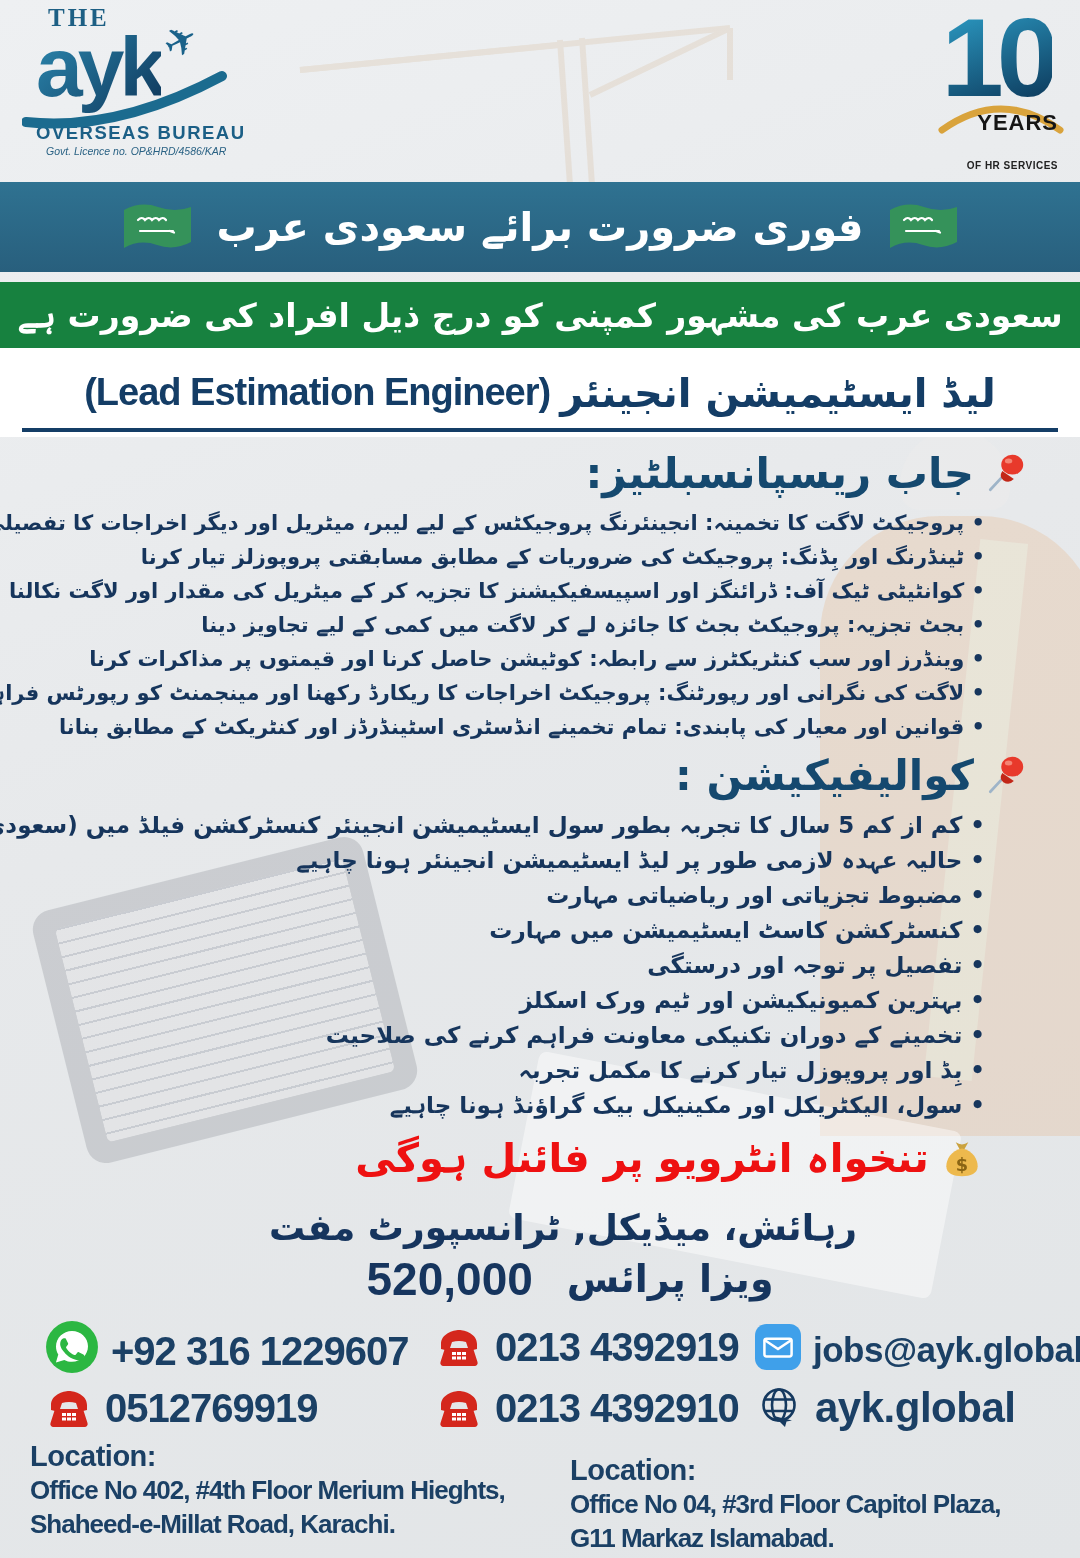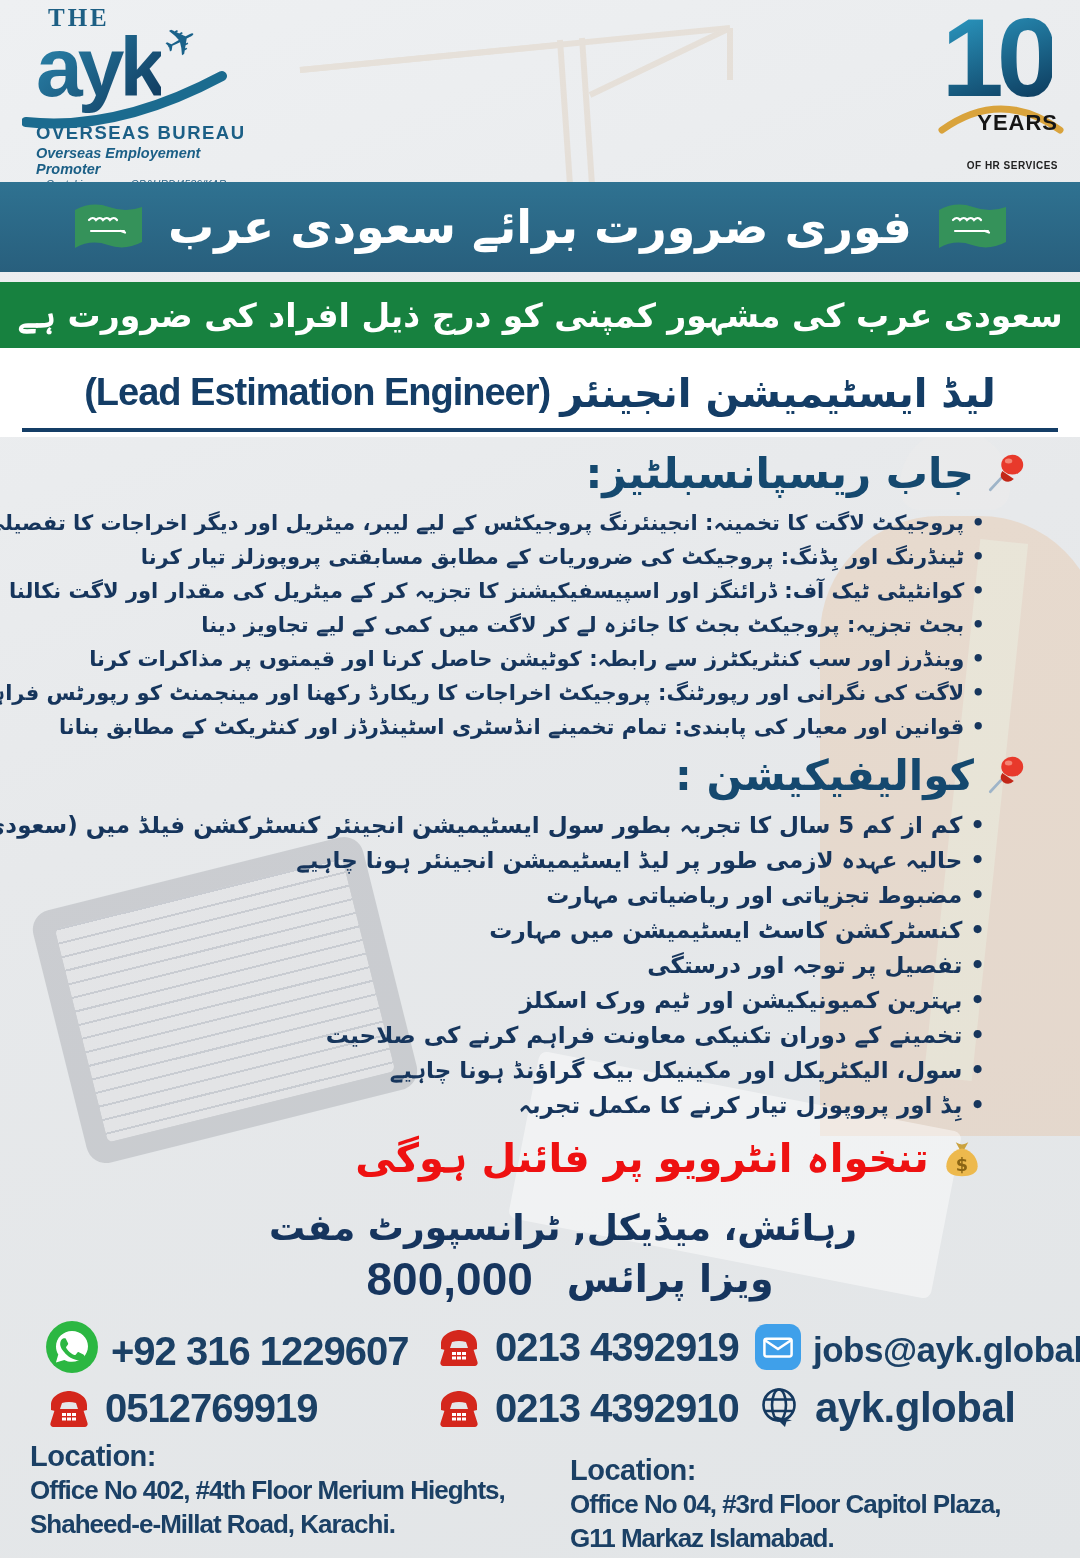--- a/index.html
+++ b/index.html
@@ -32,21 +32,21 @@
   .logo-lic{font-size:10.5px;font-style:italic;color:#2a6284;margin-top:1px;margin-left:10px;}
   .badge10{position:absolute;right:14px;top:12px;width:138px;height:150px;}
   .b-num{position:absolute;right:14px;top:-10px;font-size:112px;line-height:1;font-weight:800;letter-spacing:-7px;
      background:linear-gradient(160deg,#2d9ec7 5%,#0d3a5c 90%);-webkit-background-clip:text;background-clip:text;color:transparent;}
   .b-arc{position:absolute;right:0;top:76px;}
   .b-years{position:absolute;right:8px;top:98px;font-size:22px;font-weight:800;color:#151515;letter-spacing:1px;}
   .b-sub{position:absolute;right:8px;top:132px;font-size:10px;font-weight:bold;color:#222;letter-spacing:.5px;margin-top:16px;}
   
   .banner{position:relative;z-index:1;display:flex;align-items:center;justify-content:center;color:#fff;
           font-family:"DejaVu Sans",sans-serif;font-weight:bold;direction:rtl;}
-  .banner-urgent{height:90px;margin-top:0;background:linear-gradient(#2f7291,#285f7d);font-size:46px;gap:22px;}
+  .banner-urgent{height:90px;margin-top:0;background:linear-gradient(#2f7291,#285f7d);font-size:40px;gap:22px;}
   .banner-company{height:66px;margin-top:10px;background:#17813f;font-size:33px;}
   .flag{flex:0 0 auto;}
   
   .title-band{position:relative;z-index:1;height:89px;background:#ffffff;display:flex;align-items:center;justify-content:center;direction:rtl;}
   .title-ur{font-family:"DejaVu Sans",sans-serif;font-weight:bold;font-size:40px;color:#143d66;}
   .title-en{font-weight:800;font-size:38px;color:#143d66;direction:ltr;unicode-bidi:embed;margin-right:10px;letter-spacing:-1px;}
   .title-underline{position:absolute;left:22px;right:22px;bottom:5px;height:4px;background:#143d66;}
   
   .content{position:relative;z-index:1;direction:rtl;padding:0 50px 0 40px;}
   .heading{display:flex;align-items:center;gap:10px;font-family:"DejaVu Sans",sans-serif;
@@ -107,21 +107,20 @@
     <div class="logo">
       <div class="logo-the">THE</div>
       <div class="logo-ayk-wrap">
         <svg class="logo-swoosh" width="220" height="60" viewBox="0 0 220 60">
           <path d="M4 52 Q 95 62 200 6" stroke="#1b6b8f" stroke-width="10" fill="none" stroke-linecap="round"></path>
         </svg>
         <span class="logo-ayk">ayk</span>
         <span class="logo-plane">✈</span>
       </div>
       <div class="logo-bureau">OVERSEAS BUREAU</div>
-      <div class="logo-tag">Overseas Employement Promoter</div>
       <div class="logo-lic">Govt. Licence no. OP&amp;HRD/4586/KAR</div>
     </div>
     <div class="badge10">
       <div class="b-num">10</div>
       <svg class="b-arc" width="130" height="46" viewBox="0 0 130 46">
         <path d="M6 42 Q 65 0 124 42" stroke="#d9a33c" stroke-width="7" fill="none" stroke-linecap="round"></path>
       </svg>
       <div class="b-years">YEARS</div>
       <div class="b-sub">OF HR SERVICES</div>
     </div>
@@ -188,38 +187,38 @@
       <span>کوالیفیکیشن :</span>
     </div>
     <ul class="list list-qual">
       <li>کم از کم 5 سال کا تجربہ بطور سول ایسٹیمیشن انجینئر کنسٹرکشن فیلڈ میں (سعودی عرب میں)</li>
       <li>حالیہ عہدہ لازمی طور پر لیڈ ایسٹیمیشن انجینئر ہونا چاہیے</li>
       <li>مضبوط تجزیاتی اور ریاضیاتی مہارت</li>
       <li>کنسٹرکشن کاسٹ ایسٹیمیشن میں مہارت</li>
       <li>تفصیل پر توجہ اور درستگی</li>
       <li>بہترین کمیونیکیشن اور ٹیم ورک اسکلز</li>
       <li>تخمینے کے دوران تکنیکی معاونت فراہم کرنے کی صلاحیت</li>
+      <li>بِڈ اور پروپوزل تیار کرنے کا مکمل تجربہ</li>
       <li>سول، الیکٹریکل اور مکینیکل بیک گراؤنڈ ہونا چاہیے</li>
-      <li>بِڈ اور پروپوزل تیار کرنے کا مکمل تجربہ</li>
     </ul>
 
     <div class="salary">
       <svg width="46" height="46" viewBox="0 0 44 44">
         <path d="M16 7 q6 4 12 0 l-4 7 h-4 z" fill="#caa23f"></path>
         <path d="M22 13 C 11 15 7 24 7 30 c0 7 7 9.5 15 9.5 s15 -2.5 15 -9.5 c0 -6 -4 -15 -15 -17 z" fill="#edb94d"></path>
         <text x="22" y="34" font-size="17" font-weight="bold" text-anchor="middle" fill="#8a6414">$</text>
       </svg>
       <span>تنخواہ انٹرویو پر فائنل ہوگی</span>
     </div>
 
     <div class="benefits">رہائش، میڈیکل, ٹرانسپورٹ مفت</div>
 
     <div class="visa">
       <span class="visa-label">ویزا پرائس</span>
-      <span class="visa-amount">800,000</span>
+      <span class="visa-amount">520,000</span>
     </div>
   </div>
 
   <div class="contacts">
     <div class="contact">
       <span class="cicon">
         <svg width="54" height="54" viewBox="0 0 52 52">
           <circle cx="26" cy="26" r="25" fill="#2cb742"></circle>
           <path fill="#fff" d="M26 10.5c-8.5 0-15.4 6.7-15.4 15 0 2.8.8 5.4 2.2 7.7L10.5 41l8.1-2.6c2.2 1.2 4.7 1.9 7.4 1.9 8.5 0 15.4-6.7 15.4-15S34.5 10.5 26 10.5z"></path>
           <path fill="#2cb742" d="M20.3 18.5c-.4-.9-.8-.9-1.2-.9h-1c-.4 0-1 .1-1.5.7-.5.6-2 1.9-2 4.7s2 5.5 2.3 5.9c.3.4 4 6.2 9.8 8.5 4.8 1.9 5.8 1.5 6.8 1.4 1-.1 3.3-1.3 3.8-2.6.5-1.3.5-2.4.3-2.6-.1-.2-.5-.4-1.1-.7l-3.9-1.9c-.5-.2-.9-.3-1.3.2l-1.8 2.2c-.3.4-.7.4-1.2.2-.6-.3-2.5-.9-4.7-2.9-1.7-1.5-2.9-3.4-3.2-4-.3-.6 0-.9.3-1.2l.9-1.1c.3-.3.4-.6.6-1 .2-.4.1-.8 0-1.1z"></path>

